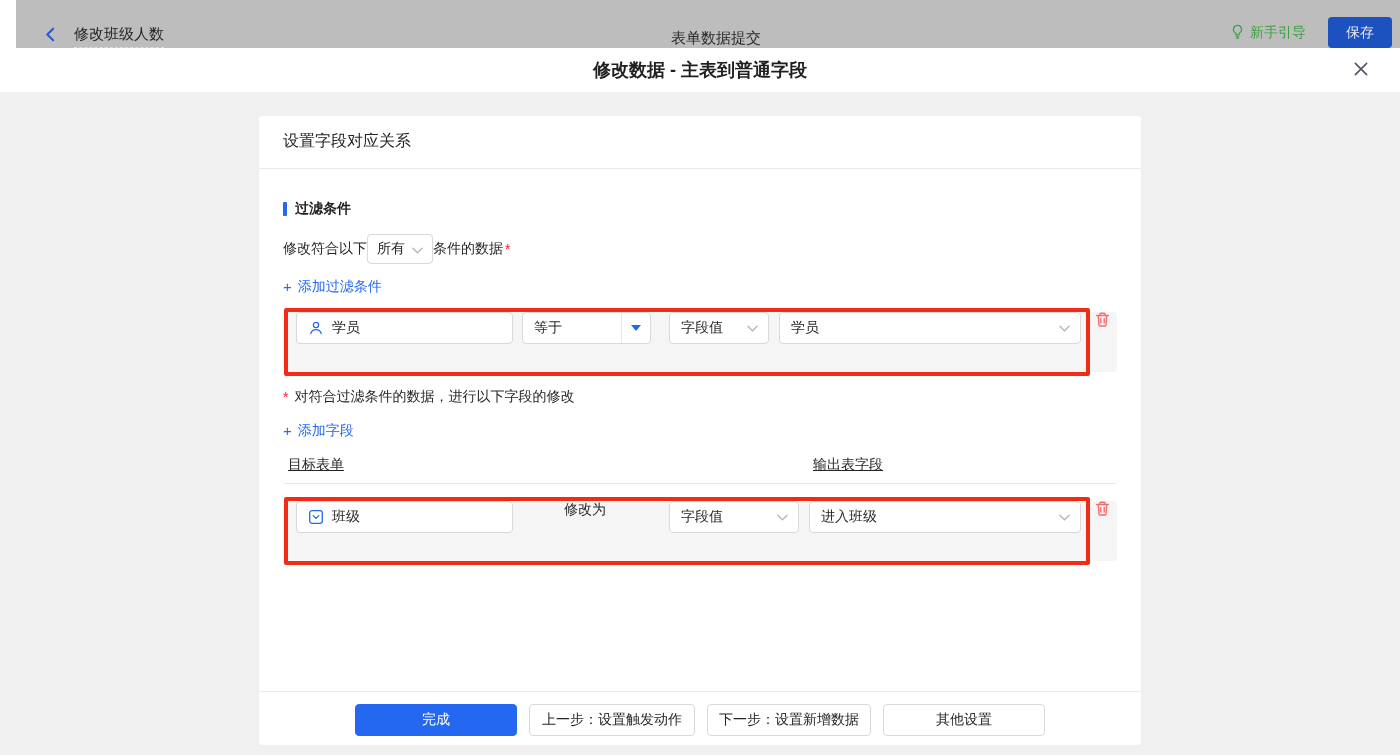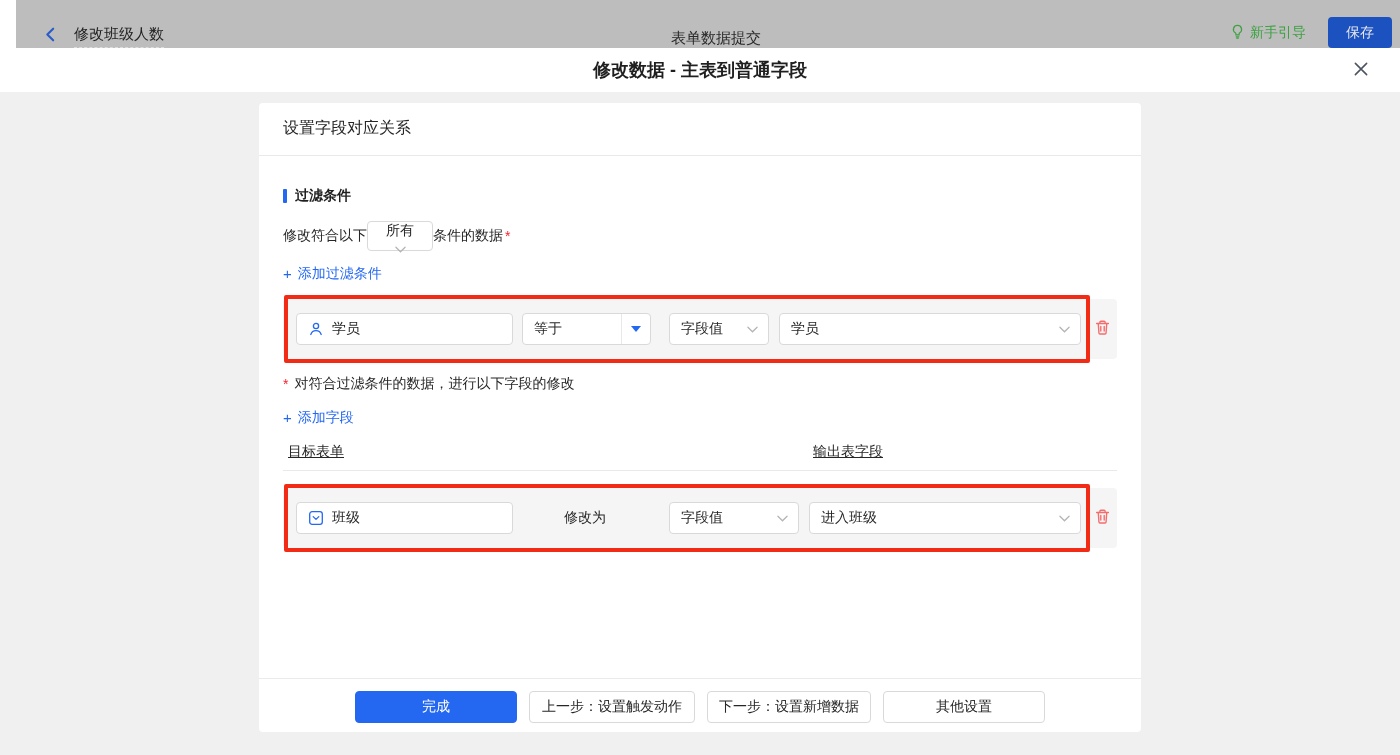--- a/index.html
+++ b/index.html
@@ -21,52 +21,52 @@
     border:none; border-radius:4px; font-size:14px; padding:0 14px; cursor:pointer; }
 
   
   .dialog { position:absolute; top:48px; left:0; width:1400px; height:707px; background:var(--page-bg,#f0f0f0); }
   .dialog-header { height:45px; background:#fff; border-bottom:1px solid #f0f0f0;
     display:flex; align-items:center; justify-content:center; position:relative; }
   .dialog-title { font-size:18px; font-weight:bold; color:#1f1f1f; }
   .close-btn { position:absolute; right:28px; top:12px; width:22px; height:22px; cursor:pointer;
     display:flex; align-items:center; justify-content:center; }
 
-  .dialog-body { height:662px; padding-top:10px; }
+  .dialog-body { height:662px; padding-top:23px; }
   .card { width:882px; height:629px; margin:0 auto; background:#fff; border-radius:4px;
     display:flex; flex-direction:column; }
   .card-header { padding:15px 24px 16px; border-bottom:1px solid #e9e9e9; font-size:16px; color:#262626; }
   .card-content { flex:1; padding:0 24px; position:relative; }
 
   .section-title { display:flex; align-items:center; font-size:14px; font-weight:bold; color:#1f1f1f; }
   .section-bar { width:4px; height:14px; background:var(--accent,#2468f2); margin-right:8px; border-radius:1px; }
   .st-filter { margin-top:31px; }
   .st-mapping { margin-top:20px; }
 
   .sentence { margin-top:16px; display:flex; align-items:center; gap:0; font-size:14px; color:#262626; height:30px; }
   .mini-select { width:66px; height:30px; background:#fff; border:1px solid #d9d9d9; border-radius:4px;
-    display:flex; align-items:center; justify-content:space-between; padding:0 9px; font-size:14px; color:#262626; cursor:pointer;flex-direction:column; }
+    display:flex; align-items:center; justify-content:space-between; padding:0 9px; font-size:14px; color:#262626; cursor:pointer; }
   .req { color:var(--required-red,#f5222d); font-size:14px; margin-left:2px; }
 
   .add-link { display:flex; align-items:center; gap:6px; color:var(--accent,#2468f2); font-size:14px; cursor:pointer; width:fit-content; }
   .al-1 { margin-top:14px; }
   .al-2 { margin-top:16px; }
   .plus { font-size:15px; line-height:14px; }
 
   .desc { margin-top:16px; font-size:14px; color:#262626; display:flex; align-items:center; gap:6px; }
   .desc .req { margin-left:0; }
 
   .cols { margin-top:16px; display:flex; font-size:14px; color:#262626; padding-bottom:9px; border-bottom:1px solid #e9e9e9;text-decoration:underline; }
   .col-target { margin-left:5px; }
   .col-output { margin-left:469px; }
 
   .row-wrap { position:relative; }
   .rw-1 { margin-top:16px; }
   .rw-2 { margin-top:17px; }
-  .field-row { height:60px; background:var(--row-bg,#f5f5f5); border-radius:4px; display:flex; align-items:center; }
+  .field-row { height:60px; background:var(--row-bg,#f5f5f5); border-radius:4px; display:flex; align-items:flex-start; }
   .red-box { position:absolute; left:1px; top:-4px; width:806px; height:68px;
     border:4px solid var(--annotation-red,#f12b16); border-radius:2px; pointer-events:none; z-index:3; }
 
   .sel { height:32px; background:#fff; border:1px solid #d9d9d9; border-radius:4px;
     display:flex; align-items:center; font-size:14px; color:#262626; cursor:pointer; }
   .sel .lbl { white-space:nowrap; overflow:hidden; }
   .sel-icon { display:flex; align-items:center; margin:0 8px 0 11px; }
   .chev { margin-left:auto; margin-right:10px; display:flex; align-items:center; }
 
   

